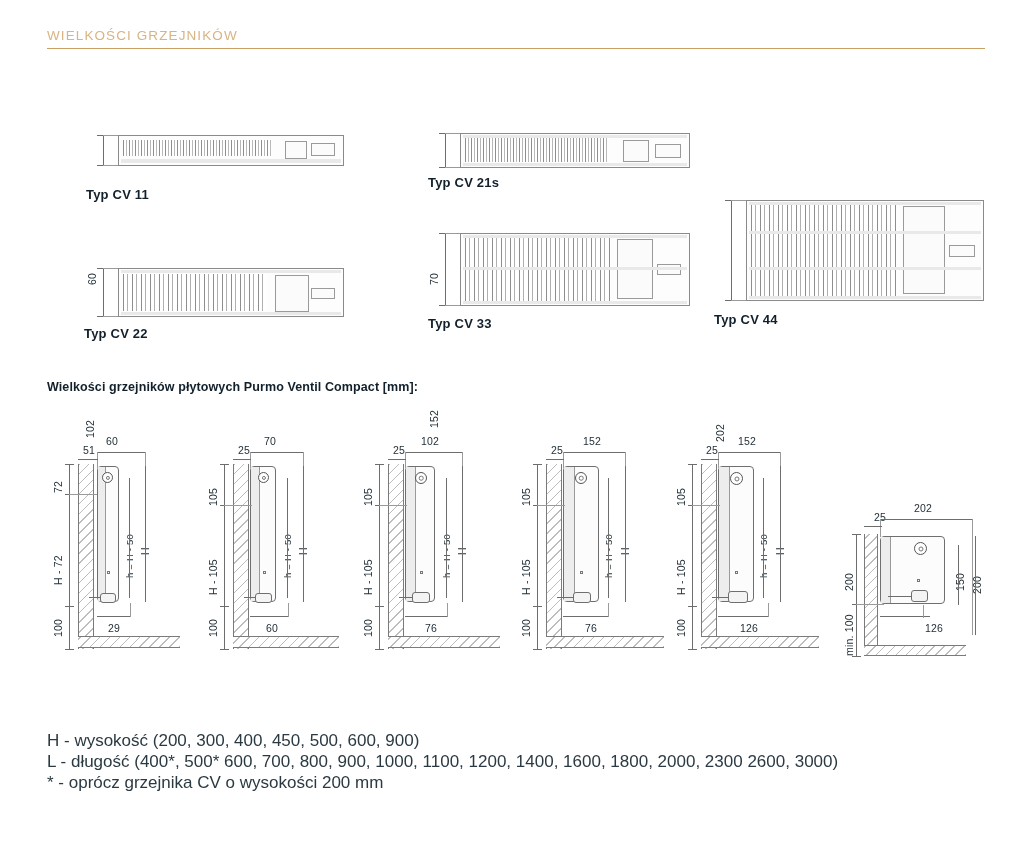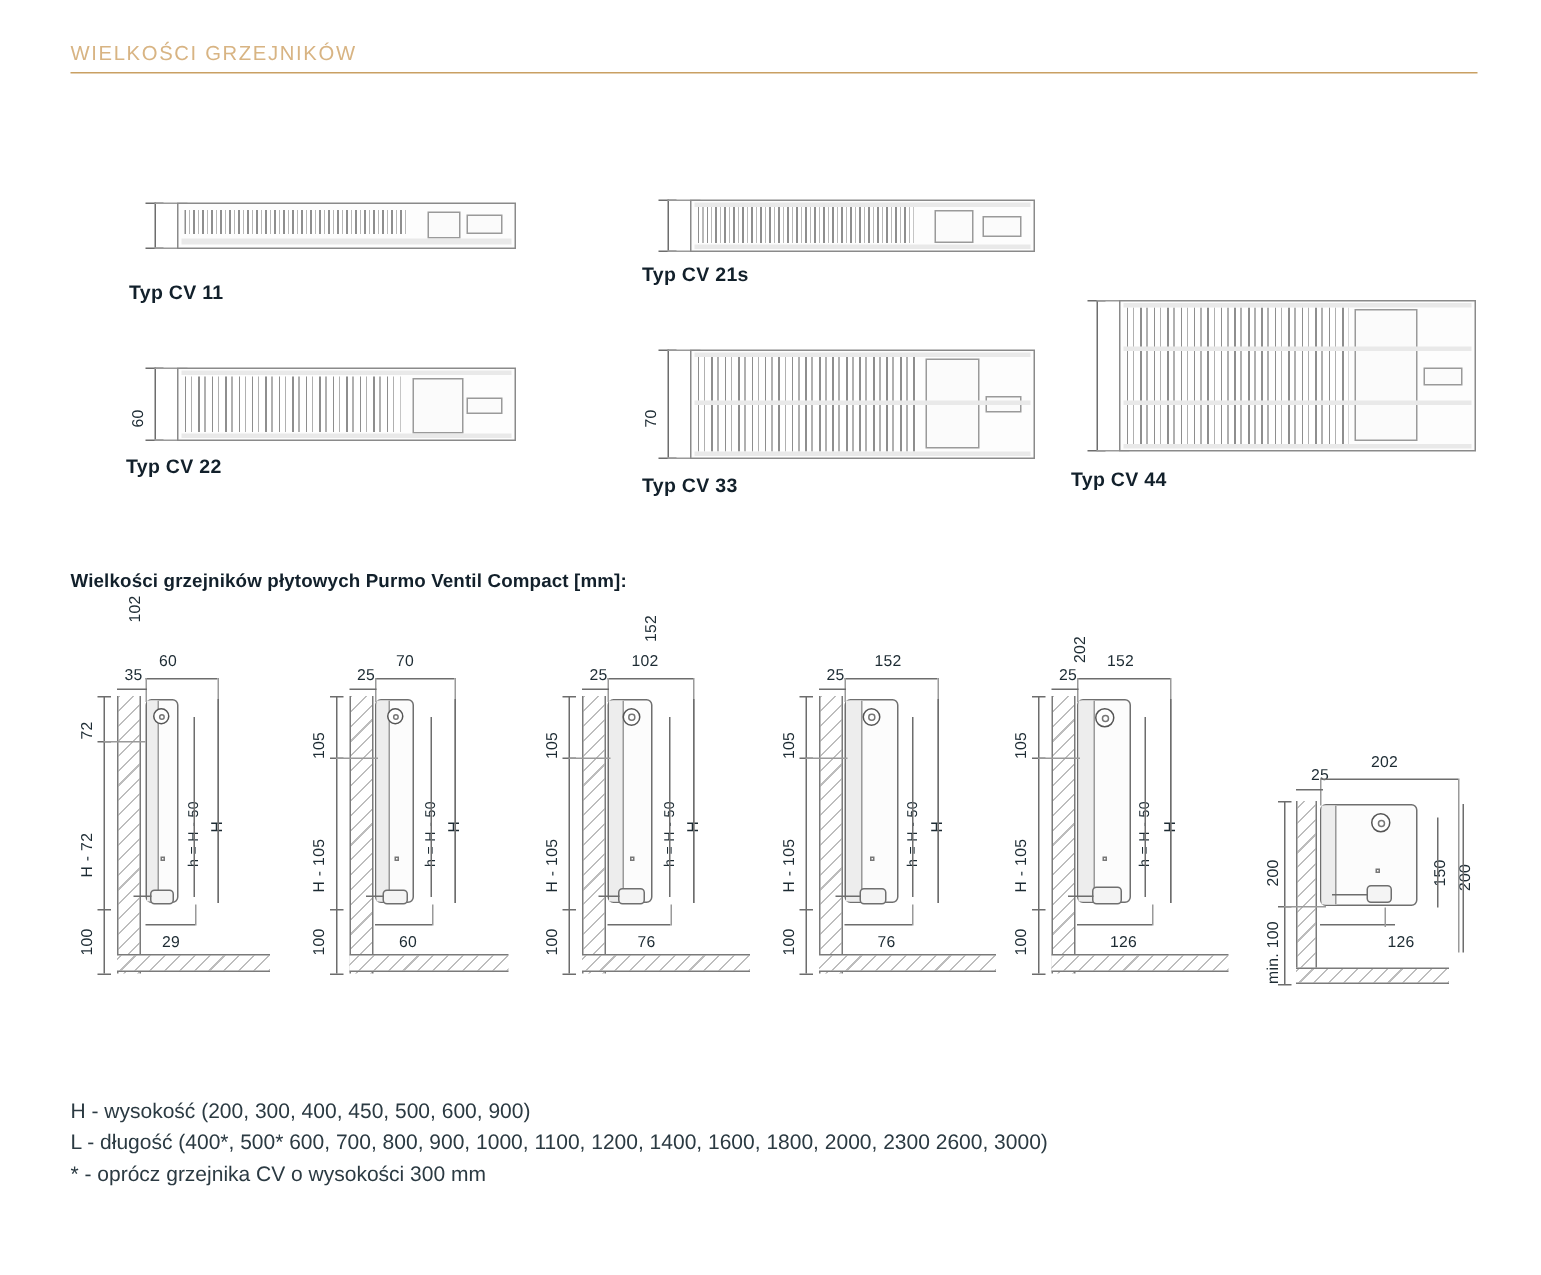--- a/index.html
+++ b/index.html
@@ -182,21 +182,21 @@
   }
 
   
   .legend {
     position: absolute;
     left: 47px;
     top: 730px;
     width: 900px;
   }
   .legend-line {
-    font-size: 14px;
+    font-size: 17px;
     color: #2b3a42;
     line-height: 21px;
     white-space: nowrap;
   }
 </style>
 </head>
 <body>
 
 <div class="page-header">
   <div class="page-title">WIELKOŚCI GRZEJNIKÓW</div>
@@ -231,21 +231,21 @@
   <div class="xsec" style="left:38px; top:10px; width:230px; height:35px;">
     <div class="fins" style="left:4px; top:4px; right:80px; bottom:5px;"></div>
     <div class="endcap" style="right:40px; top:6px; width:26px; height:22px;"></div>
     <div class="endcap" style="right:8px; top:10px; width:26px; height:14px;"></div>
     <div class="shell" style="left:2px; top:1px; right:2px; height:3px;"></div>
     <div class="shell" style="left:2px; bottom:1px; right:2px; height:3px;"></div>
   </div>
   <div class="typname" style="left:6px; top:52px;">Typ CV 21s</div>
 </div>
 
-<div class="dwg" style="left:78px; top:237px; width:290px; height:90px;text-align:center;">
+<div class="dwg" style="left:78px; top:260px; width:290px; height:90px;text-align:center;">
   <div class="lbl rot" style="left:6px; top:178px;">102</div>
   <div class="ln v" style="left:25px; top:8px; height:48px;"></div>
   <div class="ln h" style="left:19px; top:8px; width:12px;"></div>
   <div class="ln h" style="left:19px; top:56px; width:12px;"></div>
   <div class="ln h lite" style="left:25px; top:8px; width:22px;"></div>
   <div class="ln h lite" style="left:25px; top:56px; width:22px;"></div>
 
   <div class="xsec" style="left:40px; top:8px; width:226px; height:49px;">
     <div class="fins wide" style="left:4px; top:5px; right:76px; bottom:5px;"></div>
     <div class="endcap" style="right:34px; top:6px; width:34px; height:37px;"></div>
@@ -291,21 +291,21 @@
     <div class="shell" style="left:2px; top:30px; right:2px; height:3px;"></div>
     <div class="shell" style="left:2px; top:66px; right:2px; height:3px;"></div>
     <div class="shell" style="left:2px; bottom:1px; right:2px; height:3px;"></div>
   </div>
   <div class="typname" style="left:6px; top:120px;">Typ CV 44</div>
 </div>
 
 <div class="section-heading">Wielkości grzejników płytowych Purmo Ventil Compact [mm]:</div>
 
 <div class="dwg" style="left:45px; top:430px; width:150px; height:240px;">
-  <div class="lbl" style="left:38px; top:14px;">35</div>
+  <div class="lbl" style="left:38px; top:14px;">51</div>
   <div class="lbl" style="left:61px; top:5px;">60</div>
   <div class="lbl rot" style="left:7px; top:63px;">72</div>
   <div class="lbl rot" style="left:7px; top:155px;">H - 72</div>
   <div class="lbl rot" style="left:7px; top:207px;">100</div>
   <div class="lbl" style="left:63px; top:192px;">29</div>
   <div class="lbl rot" style="left:79px; top:148px; font-size:9.5px;">h = H - 50</div>
   <div class="lbl rot" style="left:94px; top:125px;">H</div>
 
   <div class="wall" style="left:33px; top:34px; width:16px; height:185px;"></div>
   <div class="floor" style="left:33px; top:206px; width:102px; height:12px;"></div>
@@ -525,14 +525,14 @@
 
   <div class="ln v" style="left:130px; top:47px; height:60px;"></div>
   <div class="ln v" style="left:147px; top:38px; height:99px;"></div>
   <div class="ln h" style="left:52px; top:118px; width:50px;"></div>
   <div class="ln v lite" style="left:95px; top:107px; height:13px;"></div>
 </div>
 
 <div class="legend">
   <div class="legend-line">H - wysokość (200, 300, 400, 450, 500, 600, 900)</div>
   <div class="legend-line">L - długość (400*, 500* 600, 700, 800, 900, 1000, 1100, 1200, 1400, 1600, 1800, 2000, 2300 2600, 3000)</div>
-  <div class="legend-line">* - oprócz grzejnika CV o wysokości 300 mm</div>
+  <div class="legend-line">* - oprócz grzejnika CV o wysokości 200 mm</div>
 </div>
 
 </body></html>

